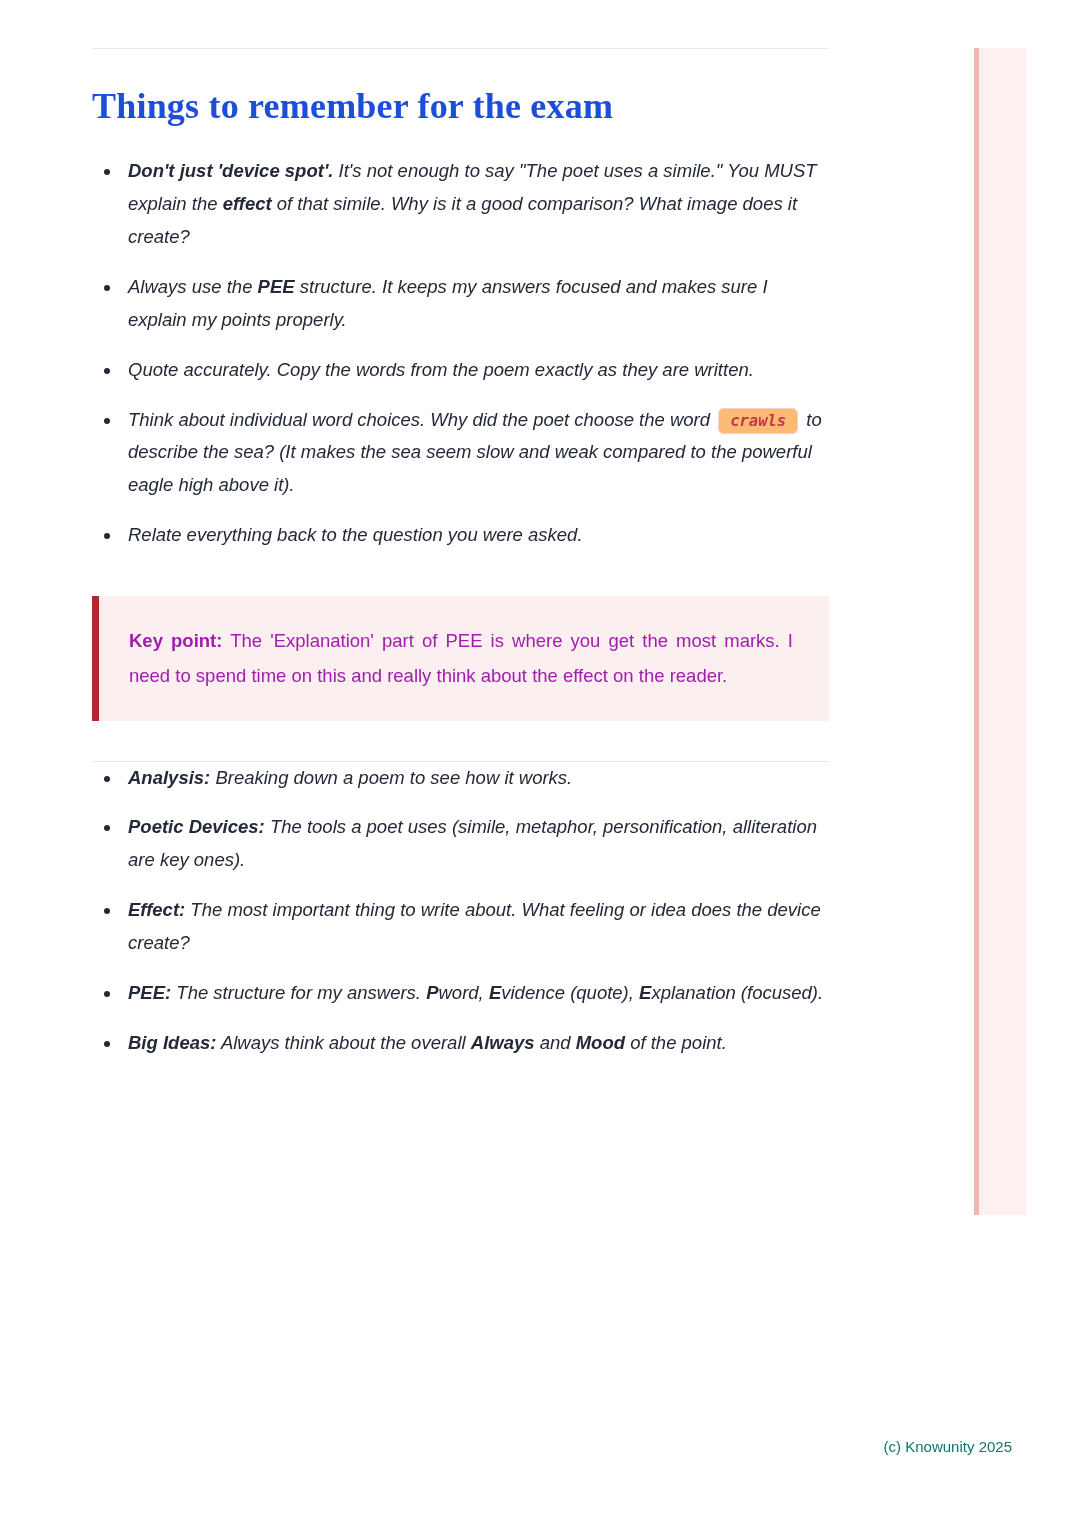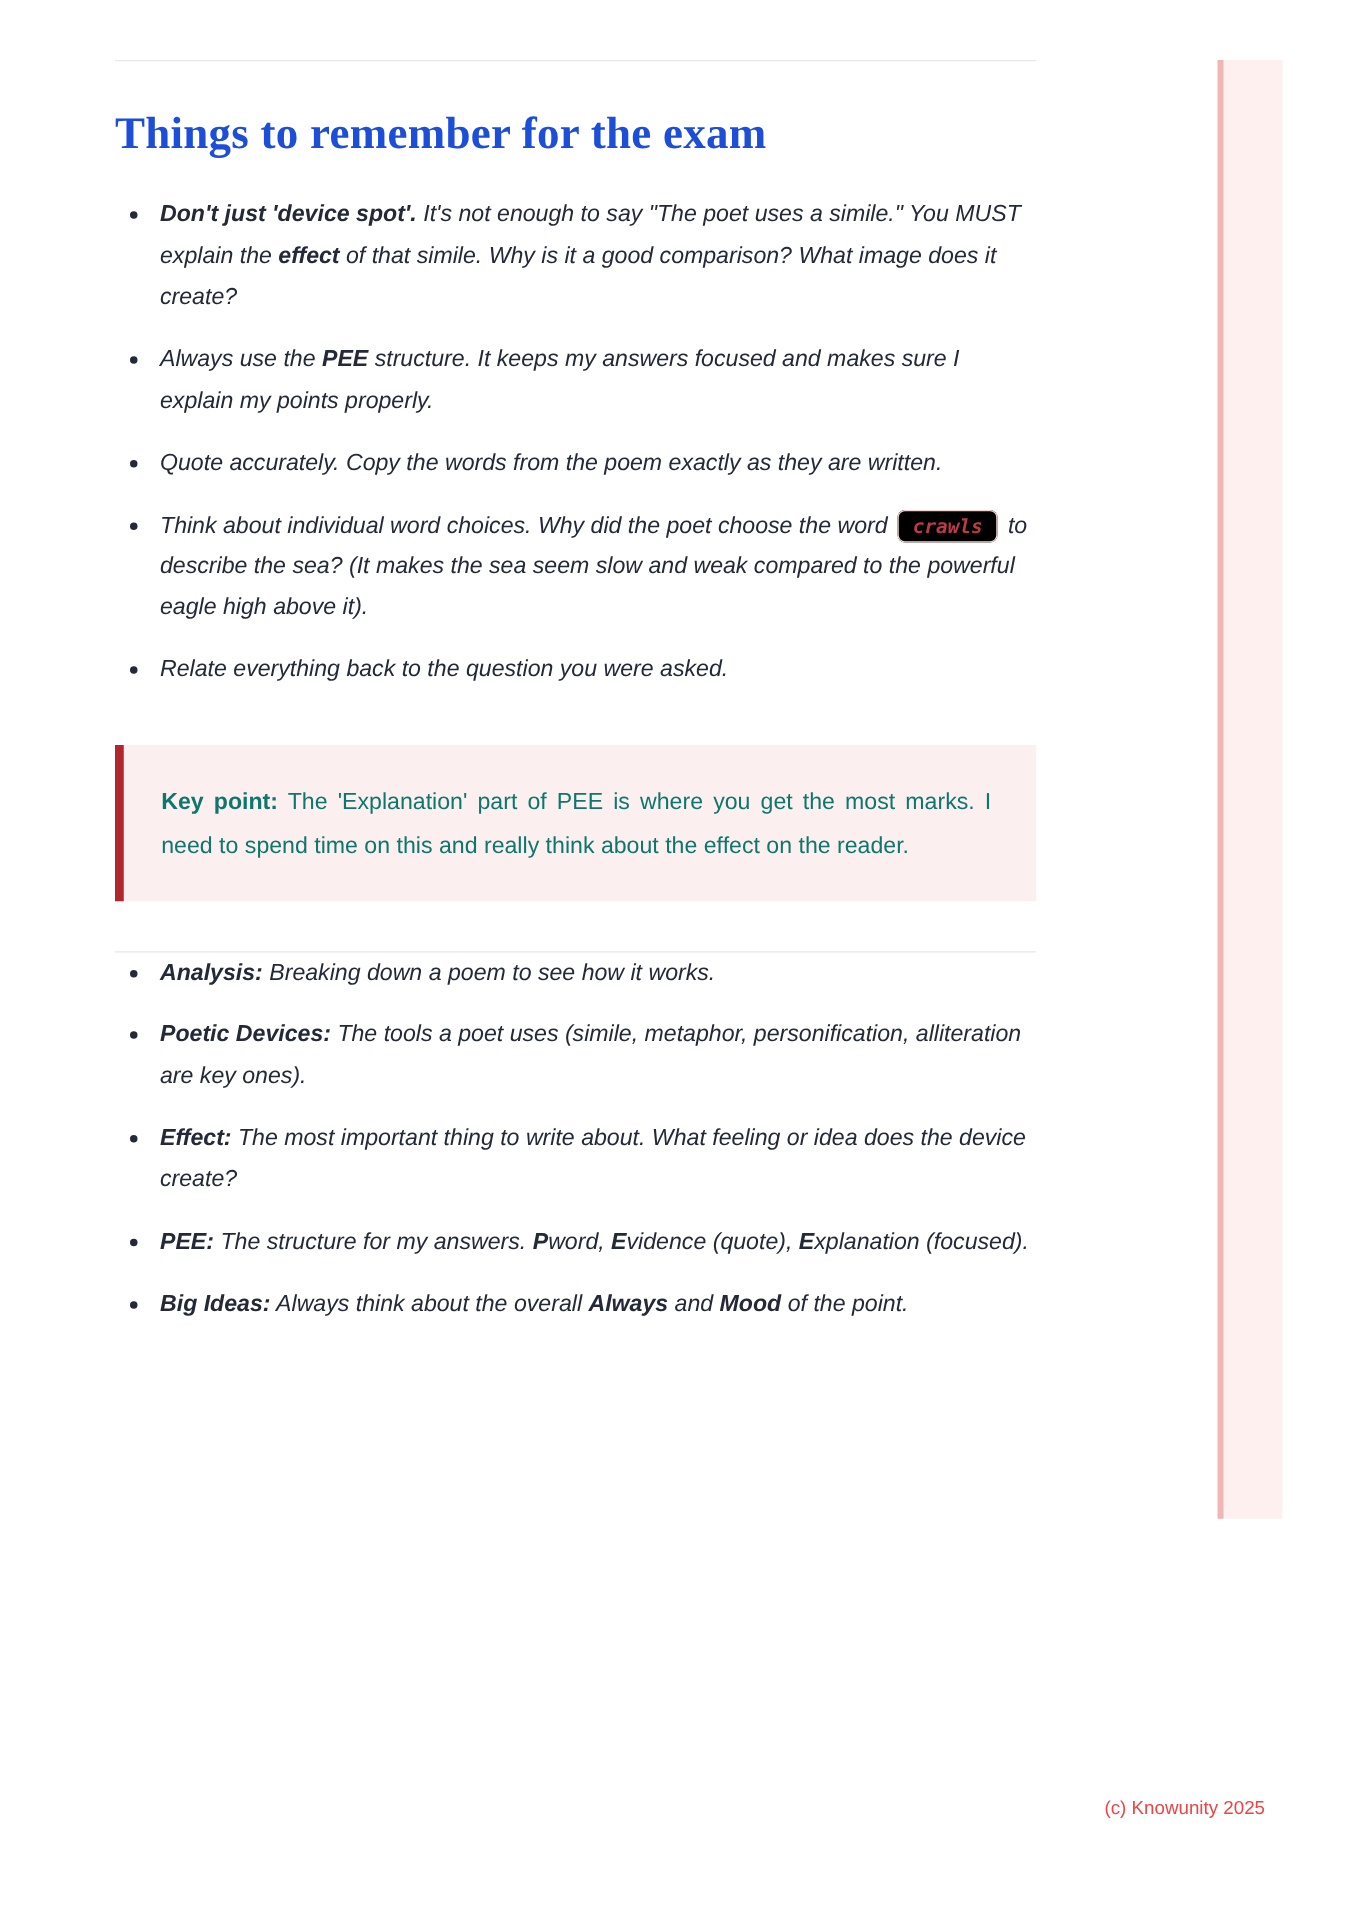--- a/index.html
+++ b/index.html
@@ -45,39 +45,39 @@
     margin-bottom: 17px;
     padding-left: 6px;
     font-style: italic;
   }
   .b { font-weight: bold; }
   .code-chip {
     font-family: "DejaVu Sans Mono", monospace;
     font-size: 15.5px;
     font-weight: bold;
     color: #bd3a49;
-    background: #000000;
+    background: #fdba74;
     border: 1px solid #f3d3d1;
     border-radius: 6px;
     padding: 3px 11px;
     margin: 0 3px;
     white-space: nowrap;
   }
   .callout {
     margin-top: 44px;
     background: #fbf0ef;
     border-left: 7px solid #b2262d;
     padding: 27px 36px 27px 30px;
   }
   .callout p {
     margin: 0;
     font-size: 18.5px;
     line-height: 1.9;
     text-align: justify;
-    color: #0f766e;
+    color: #a21caf;
   }
   .side-strip {
     position: absolute;
     left: 979px;
     top: 48px;
     width: 47px;
     height: 1167px;
     background: #fdf0ef;
   }
   .side-line {
@@ -86,21 +86,21 @@
     top: 48px;
     width: 5px;
     height: 1167px;
     background: #f0b6b6;
   }
   .footer-note {
     position: absolute;
     top: 1438px;
     right: 68px;
     font-size: 15px;
-    color: #ef4444;
+    color: #0f766e;
     margin-left: 48px;
   }
 </style>
 </head>
 <body>
 
 <div class="content">
 
   <hr class="divider first">
 

